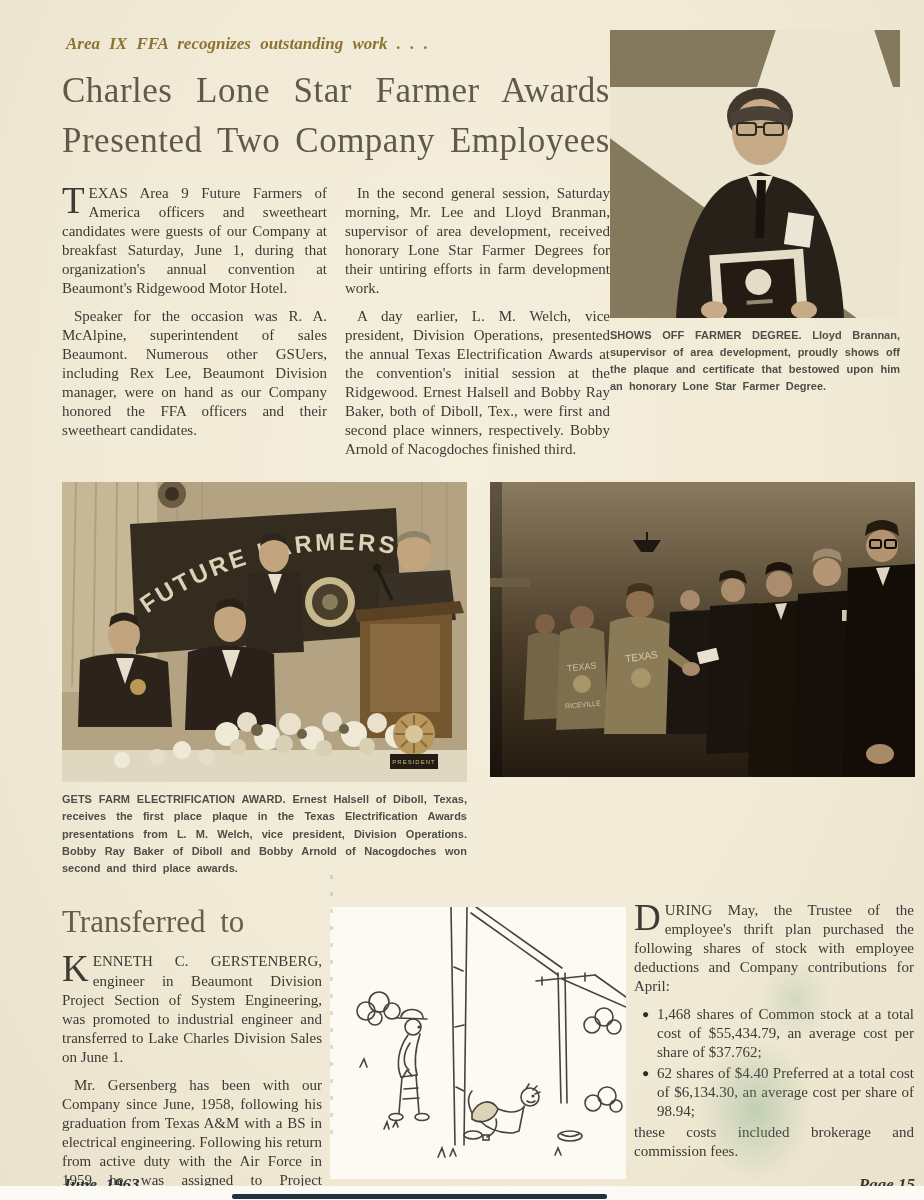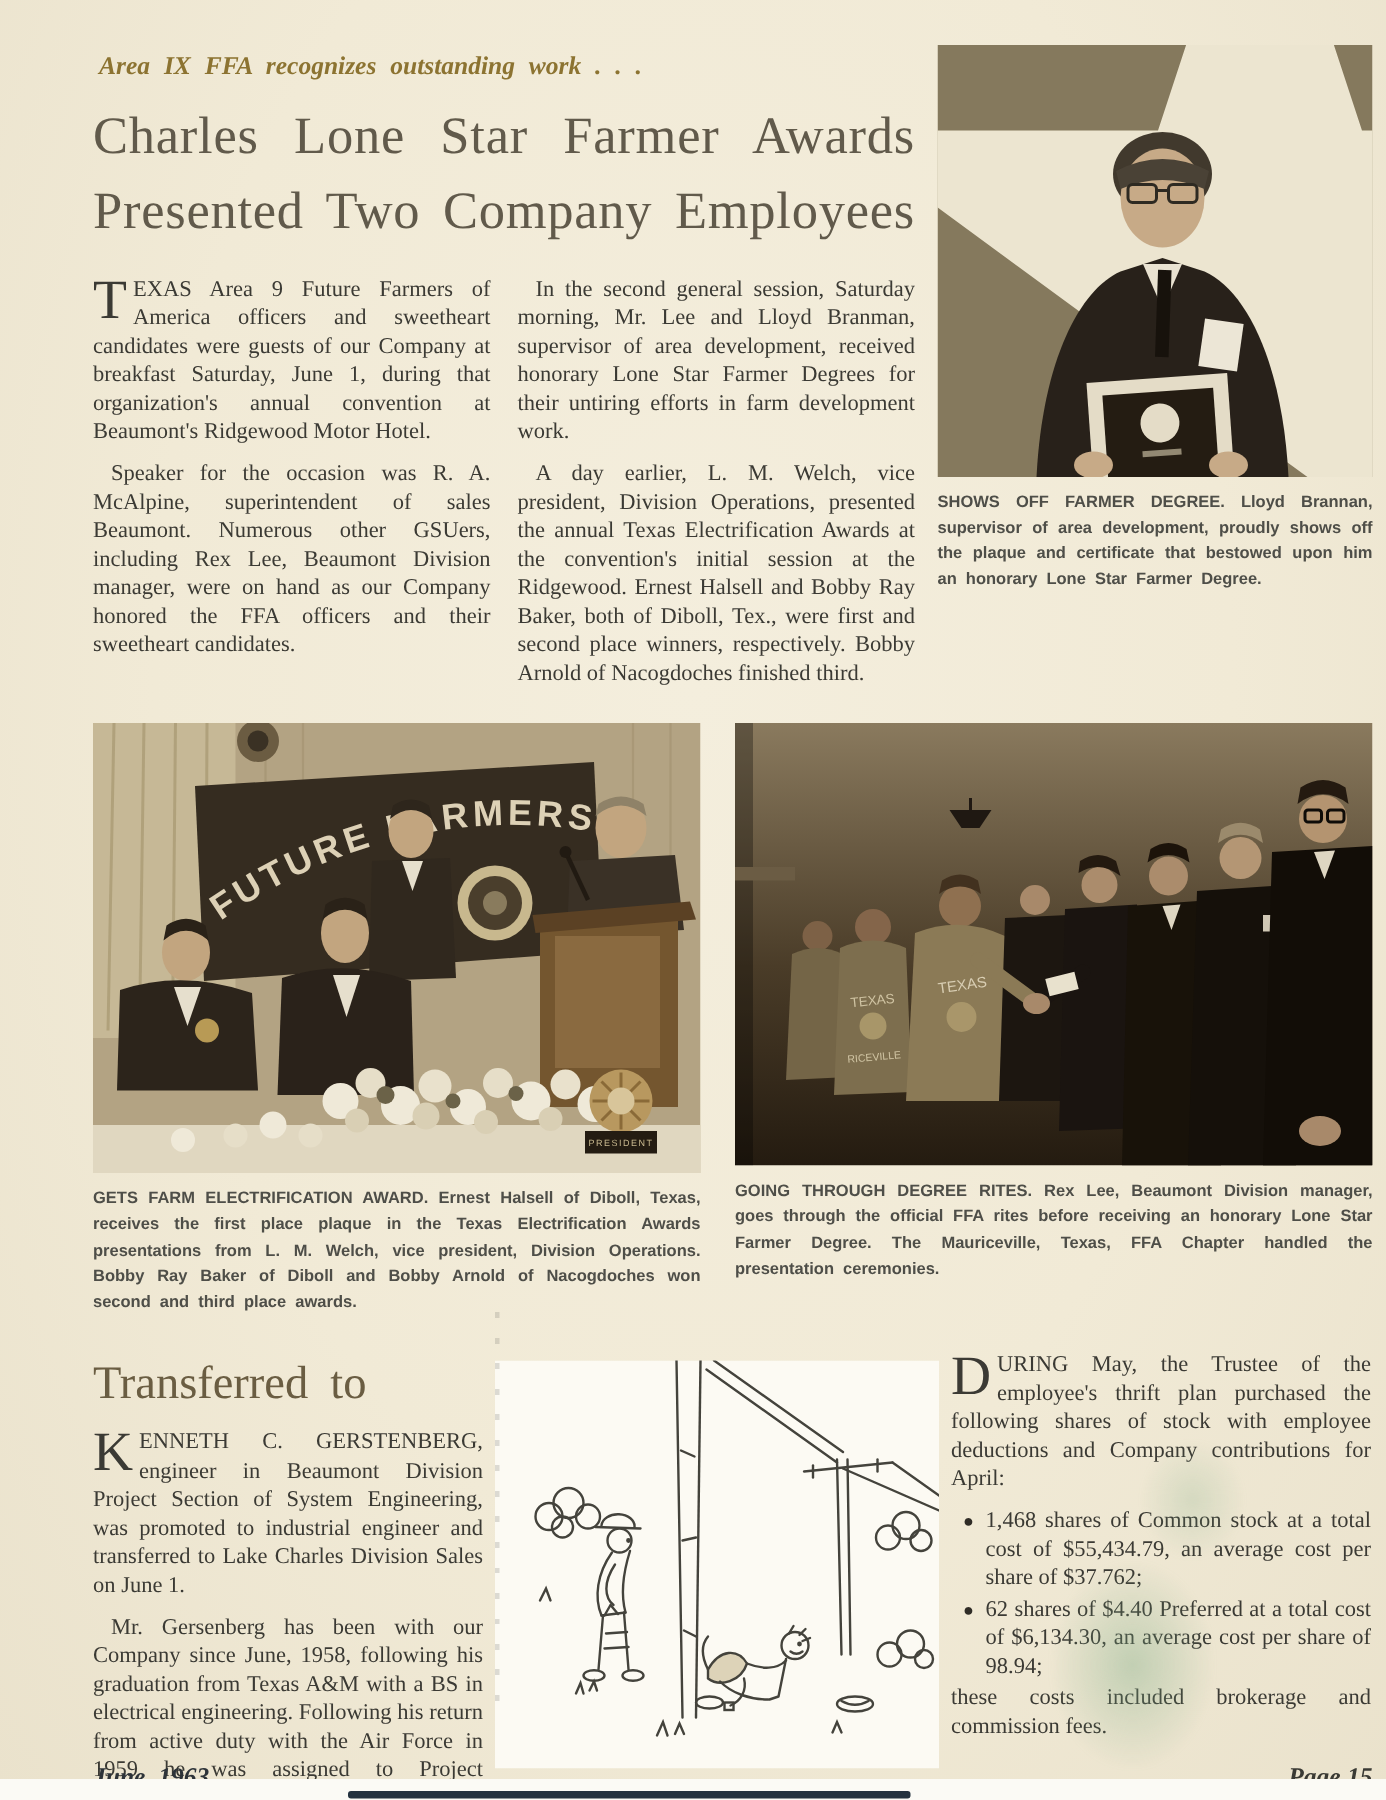--- a/index.html
+++ b/index.html
@@ -2,21 +2,21 @@
 <html><head>
 <meta charset="utf-8">
 <style>
   html,body{margin:0;padding:0;background:#ddd8c8;}
   .page{position:relative;width:924px;height:1200px;margin:0 auto;overflow:hidden;
     background:radial-gradient(ellipse at 50% 38%, #f4eedd 0%, #f1ead6 55%, #eae2cc 100%);
     font-family:"Liberation Serif", serif;color:#3b3a34;}
   .content{position:absolute;left:62px;top:30px;width:853px;}
 
   
-  .top-grid{display:grid;grid-template-columns:548px 290px;column-gap:15px;}
+  .top-grid{display:grid;grid-template-columns:548px 290px;}
   .kicker{font:bold italic 17px/1.2 "Liberation Serif", serif;color:#8c7331;word-spacing:5px;margin:4px 0 12px 4px;}
   .headline div{font:400 35px/1.42 "Liberation Serif", serif;color:#615a4b;letter-spacing:.5px;
     text-align:justify;text-align-last:justify;}
   .body-cols{display:grid;grid-template-columns:1fr 1fr;column-gap:18px;margin-top:18px;}
   p.body{font-size:15px;line-height:1.27;text-align:justify;margin:0 0 9px 0;}
   p.indent{text-indent:12px;}
   .dropcap{float:left;font-size:37px;line-height:29px;padding:2px 4px 0 0;color:#3b3a34;}
 
   
   figure{margin:0;}
@@ -267,21 +267,20 @@
             <ellipse cx="390" cy="272" rx="14" ry="10" fill="#a8896a"></ellipse>
           </g>
 
           <g>
             <path d="M162,158 L200,186" stroke="#8b7a56" stroke-width="10" stroke-linecap="round"></path>
             <path d="M232,166 L202,186" stroke="#1a1410" stroke-width="10" stroke-linecap="round"></path>
             <ellipse cx="201" cy="187" rx="9" ry="7" fill="#a8896a"></ellipse>
             <rect x="208" y="168" width="20" height="12" fill="#e8e1cd" transform="rotate(-14 218 174)"></rect>
           </g>
         </svg>
-        <figcaption class="caption">GOING THROUGH DEGREE RITES. Rex Lee, Beaumont Division manager, goes through the official FFA rites before receiving an honorary Lone Star Farmer Degree. The Mauriceville, Texas, FFA Chapter handled the presentation ceremonies.</figcaption>
       </figure>
     </div>
 
     <div class="bottom-grid">
       <article>
         <h2 class="sec-headline">
           <span style="display:block">Transferred to</span>
         </h2>
         <p class="body"><span class="dropcap">K</span><span>ENNETH C. GERSTENBERG, engineer in Beaumont Division Project Section of System Engineering, was promoted to industrial engineer and transferred to Lake Charles Division Sales on June 1.</span></p>
         <p class="body indent">Mr. Gersenberg has been with our Company since June, 1958, following his graduation from Texas A&amp;M with a BS in electrical engineering. Following his return from active duty with the Air Force in 1959 he was assigned to Project Engineering.</p>

